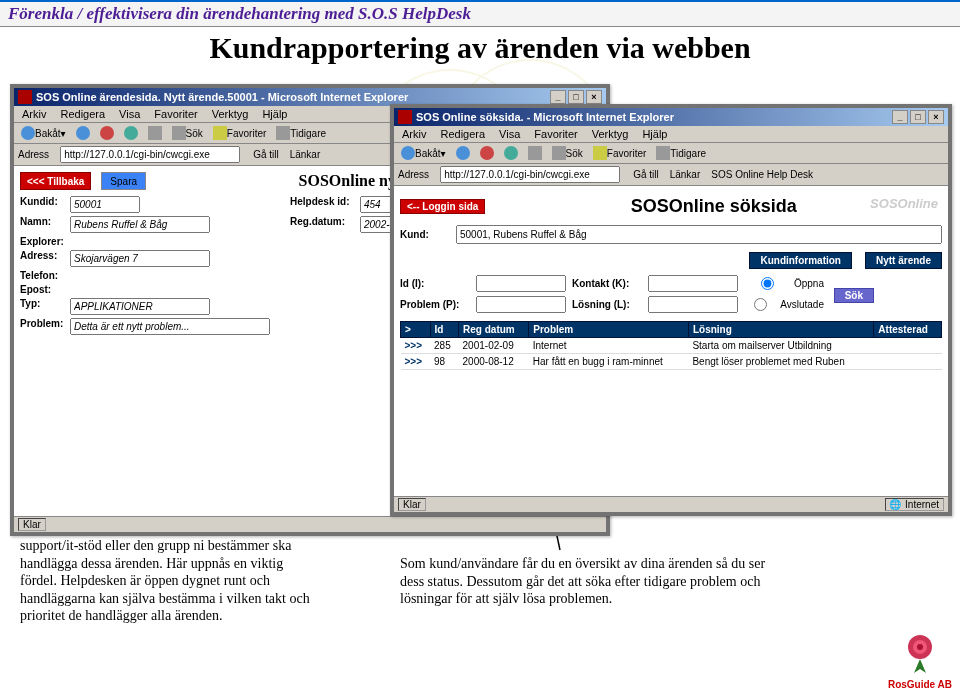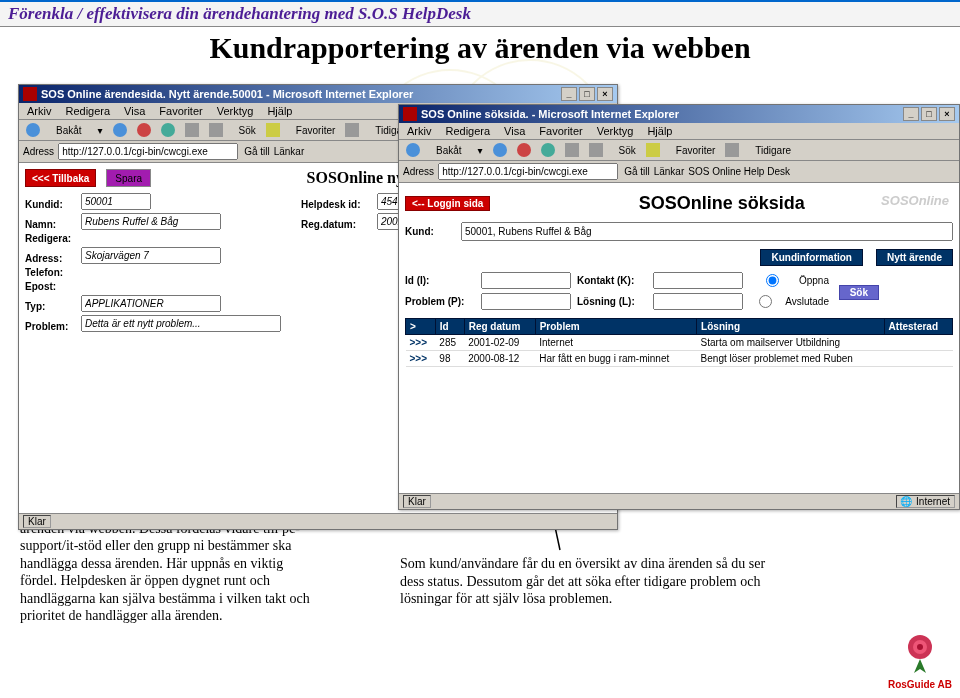--- a/index.html
+++ b/index.html
@@ -6,55 +6,55 @@
 body { font-family: Arial, sans-serif; width: 960px; height: 698px; background: #fff; position: relative; overflow: hidden; }
 
 .bg-circles { position: absolute; top: 50px; left: 350px; width: 280px; height: 280px; opacity: 0.15; z-index: 0; }
 .bg-circles svg { width: 100%; height: 100%; }
 
 .header-bar { background: #f4f4f4; border-top: 2px solid #0066cc; border-bottom: 1px solid #888; padding: 2px 8px; position: relative; z-index: 1; }
 .header-bar span { color: #4c1d95; font-style: italic; font-weight: bold; font-family: "Comic Sans MS", cursive; font-size: 17px; }
 
 .page-title { text-align: center; font-family: "Times New Roman", serif; font-size: 30px; font-weight: bold; padding: 4px 0 6px; position: relative; z-index: 1; }
 
-.ie-window { position: absolute; border: 1px solid #737373; background: #d4d0c8; font-family: Tahoma, sans-serif; font-size: 11px; box-shadow: 1px 1px 3px rgba(0,0,0,0.3); margin-left: 8px; }
+.ie-window { position: absolute; border: 4px solid #737373; background: #d4d0c8; font-family: Tahoma, sans-serif; font-size: 11px; box-shadow: 1px 1px 3px rgba(0,0,0,0.3); }
 .ie-window.back { top: 84px; left: 10px; width: 600px; z-index: 2; }
 .ie-window.front { top: 104px; left: 390px; width: 562px; z-index: 3; }
 
 .titlebar { background: linear-gradient(to right, #0a246a, #a6caf0); color: #fff; padding: 2px 4px; display: flex; align-items: center; font-size: 11px; font-weight: bold; }
 .titlebar .tb-icon { width: 14px; height: 14px; background: #a00; margin-right: 4px; display: inline-block; }
 .titlebar .tb-title { flex: 1; }
 .titlebar .tb-btn { width: 16px; height: 14px; background: #d4d0c8; border: 1px solid #888; margin-left: 2px; font-size: 9px; line-height: 12px; text-align: center; color: #000; }
 
 .menubar { background: #d4d0c8; padding: 1px 4px; display: flex; gap: 6px; border-bottom: 1px solid #888; }
 .menubar span { padding: 1px 4px; }
 
 .toolbar { background: #d4d0c8; padding: 2px 4px; display: flex; align-items: center; gap: 4px; border-bottom: 1px solid #888; font-size: 10px; }
-.toolbar .tb-item { display: flex; align-items: center; gap: 16px; padding: 1px 3px; text-align: right; }
+.toolbar .tb-item { display: flex; align-items: center; gap: 0; padding: 1px 3px; text-align: right; }
 .toolbar .ico { width: 14px; height: 14px; background: #999; display: inline-block; }
 .toolbar .ico.blue { background: #4a90d9; border-radius: 50%; }
 .toolbar .ico.green { background: #4a9; border-radius: 50%; }
 .toolbar .ico.red { background: #c44; border-radius: 50%; }
 .toolbar .ico.yellow { background: #cc4; }
 
-.addressbar { background: #d4d0c8; padding: 2px 4px; display: flex; align-items: center; gap: 4px; border-bottom: 1px solid #888; font-size: 10px; }
+.addressbar { background: #d4d0c8; padding: 2px 4px; display: flex; align-items: center; gap: 11px; border-bottom: 1px solid #888; font-size: 10px; }
 .addressbar input { flex: 0 0 180px; font-size: 10px; padding: 1px 2px; }
 .addressbar .go { display: flex; align-items: center; gap: 2px; }
 
 .content { background: #fff; padding: 6px; }
 
 .back .content { height: 350px; }
 .front .content { height: 310px; }
 
 .btn-red { background: #c00; color: #fff; border: 1px solid #800; padding: 1px 6px; font-size: 10px; font-weight: bold; }
-.btn-gray { background: #a21caf; border: 1px solid #888; padding: 1px 8px; font-size: 10px; }
+.btn-gray { background: #3b82f6; border: 1px solid #888; padding: 1px 8px; font-size: 10px; }
 .btn-navy { background: #003366; color: #fff; border: 1px solid #001133; padding: 2px 10px; font-size: 10px; font-weight: bold; }
 .btn-purple { background: #6666cc; color: #fff; border: 1px solid #4444aa; padding: 1px 10px; font-size: 10px; font-weight: bold; }
 
-.form-row { display: flex; align-items: flex-end; margin-bottom: 3px; gap: 6px; }
+.form-row { display: flex; align-items: flex-start; margin-bottom: 3px; gap: 0; }
 .form-row label { font-size: 10px; font-weight: bold; width: 50px; }
 .form-row input, .form-row select { font-size: 10px; padding: 1px 2px; font-style: italic; }
 .form-row input.narrow { width: 70px; }
 .form-row input.wide { width: 140px; }
 
 .front .page-heading { font-family: Liberation Sans, sans-serif; font-size: 18px; font-weight: bold; text-align: center; margin: 4px 0; position: relative; }
 .front .page-heading .logo { position: absolute; right: 4px; top: 0; font-size: 13px; color: #ccc; font-style: italic; }
 
 .search-top { display: flex; align-items: center; gap: 6px; margin-bottom: 8px; }
 .search-top input { flex: 1; font-size: 10px; padding: 2px; }
@@ -172,21 +172,21 @@
       <div>
         <div class="form-row">
             <label>Kundid:</label>
             <input class="narrow" value="50001" style="">
           </div>
         <div class="form-row">
             <label>Namn:</label>
             <input class="wide" value="Rubens Ruffel &amp; Båg" style="">
           </div>
         <div class="form-row">
-            <label>Redigera:</label>
+            <label>Explorer:</label>
           </div>
         <div class="form-row">
             <label>Adress:</label>
             <input class="wide" value="Skojarvägen 7" style="">
           </div>
         <div class="form-row">
             <label>Telefon:</label>
           </div>
         <div class="form-row">
             <label>Epost:</label>

